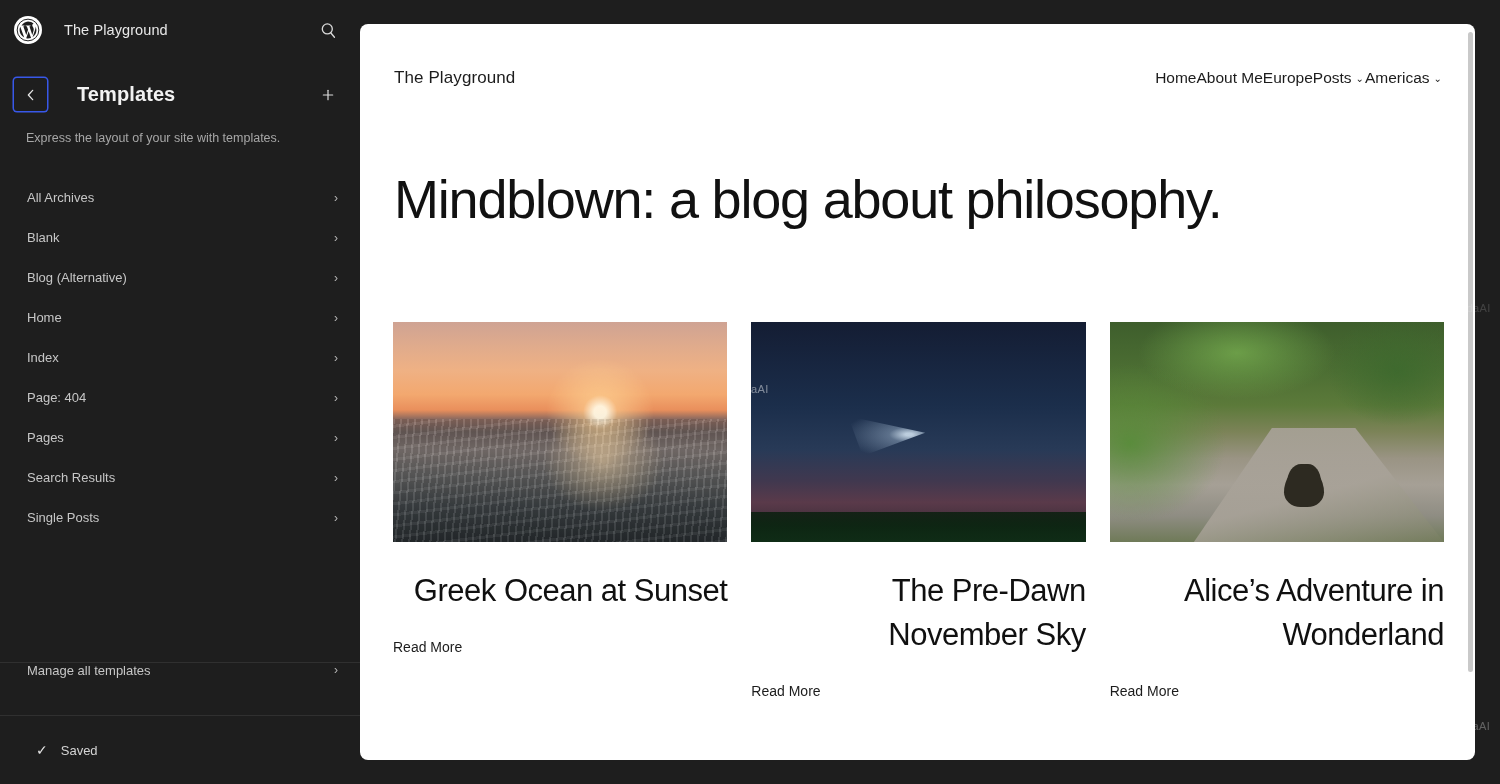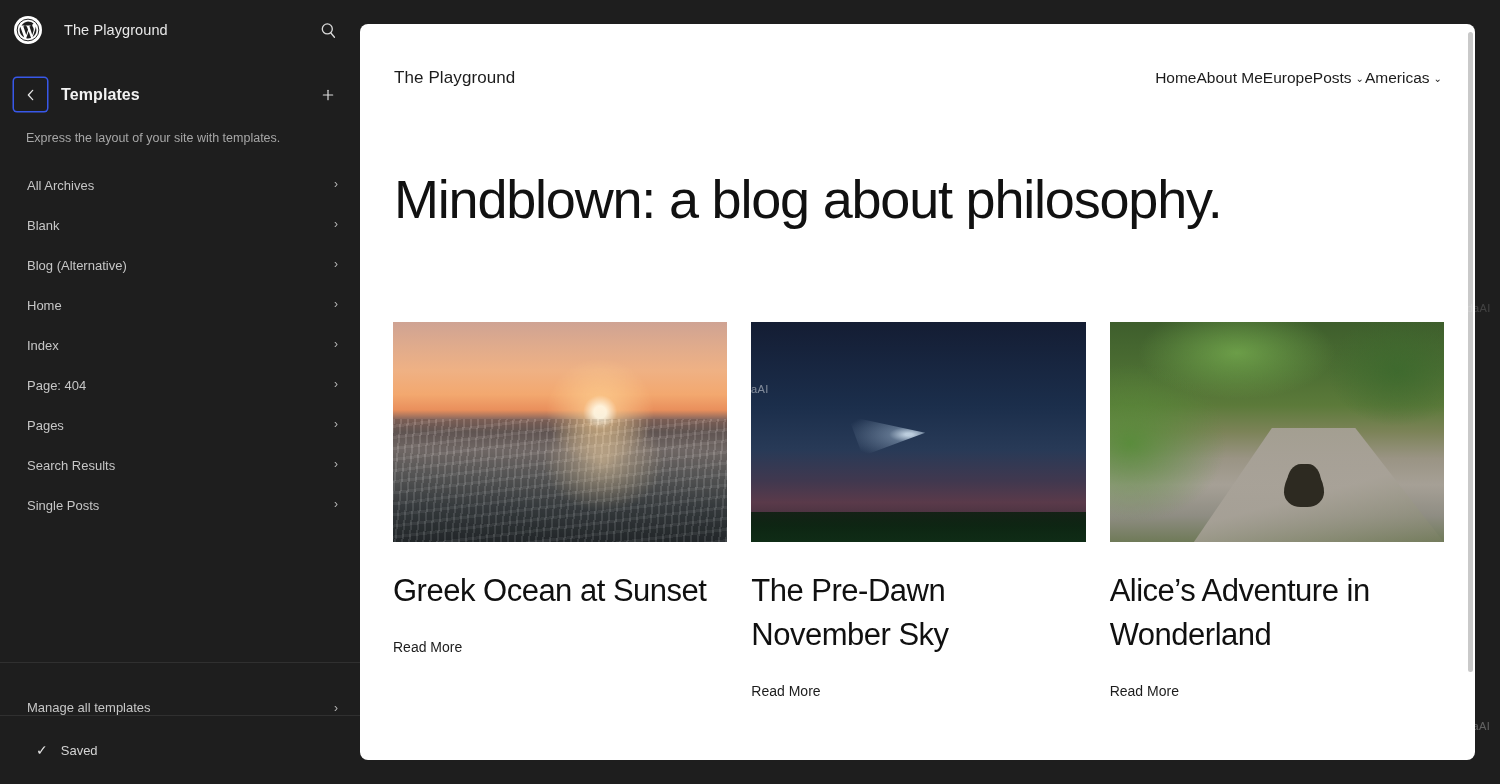--- a/index.html
+++ b/index.html
@@ -40,45 +40,45 @@
   .tmpl-head {
     display: flex; align-items: center; padding: 18px 16px 4px 14px; gap: 4px;
   }
   .back-btn {
     width: 33px; height: 33px; flex: 0 0 auto;
     display: flex; align-items: center; justify-content: center;
     background: transparent; border-radius: 3px;
     box-shadow: 0 0 0 1.5px #3858e9; color: #e6e6e6; cursor: pointer;
   }
   .tmpl-title {
-    margin-left: 10px; font-size: 16px; font-weight: 700; color: #f2f2f2;
+    margin-left: 26px; font-size: 20px; font-weight: 700; color: #f2f2f2;
     letter-spacing: .1px;
   }
   .add-btn {
     margin-left: auto; width: 32px; height: 32px; border-radius: 3px;
     display: flex; align-items: center; justify-content: center;
     color: #dcdcdc; font-size: 21px; font-weight: 300; cursor: pointer;
     background: transparent; border: none; line-height: 1;
   }
   .tmpl-desc {
     padding: 14px 30px 0 26px; font-size: 12.5px; color: #a7a7a7; line-height: 1.5;
   }
 
   .tmpl-list { margin-top: 30px; }
   .tmpl-item {
-    display: flex; 
+    display: flex; align-items: center;
     height: 40px; padding: 0 22px 0 27px;
     font-size: 13px; color: #c6c6c6; cursor: pointer;
   }
   .tmpl-item .chev { margin-left: auto; color: #b5b5b5; font-size: 12px; line-height: 1; }
 
   .side-spacer { flex: 1 1 auto; }
   .side-div { height: 1px; background: #303030; margin: 0; }
   .manage-row {
-    display: flex; align-items: flex-end; height: 52px;
+    display: flex; align-items: flex-start; height: 52px;
     padding: 0 22px 0 27px; font-size: 13px; color: #c6c6c6; cursor: pointer;
   }
   .manage-row .chev { margin-left: auto; color: #b5b5b5; font-size: 12px; }
   .saved-row {
     display: flex; align-items: center; gap: 13px;
     height: 68px; padding: 0 27px 0 36px; font-size: 13px; color: #d4d4d4;
     cursor: pointer;
   }
   .saved-check { font-size: 14px; color: #e4e4e4; }
 
@@ -105,21 +105,21 @@
     line-height: 1.1;
   }
 
   .posts {
     display: flex; gap: 24px; padding: 93px 31px 0 33px;
   }
   .post { width: 335px; }
   .post-thumb { width: 100%; height: 220px; position: relative; overflow: hidden; }
   .post-title {
     margin-top: 27px; font-size: 31px; font-weight: 400; color: #101010;
-    line-height: 1.42; letter-spacing: -.5px;
+    line-height: 1.42; letter-spacing: -.5px; text-align: right;
   }
   .post-more { margin-top: 26px; font-size: 14px; color: #1c1c1c; cursor: pointer; }
 
   
   .img-ocean {
     background:
       radial-gradient(circle at 62% 41%, rgba(255,247,225,.95) 0 2.5%, rgba(255,214,150,.55) 7%, rgba(255,170,110,0) 22%),
       linear-gradient(to bottom,
         #cfa393 0%, #e0ab8c 11%, #efb184 22%, #f3a86f 33%,
         #e98f5c 40%, #8d6a5f 44%, #6c5f5c 50%,

